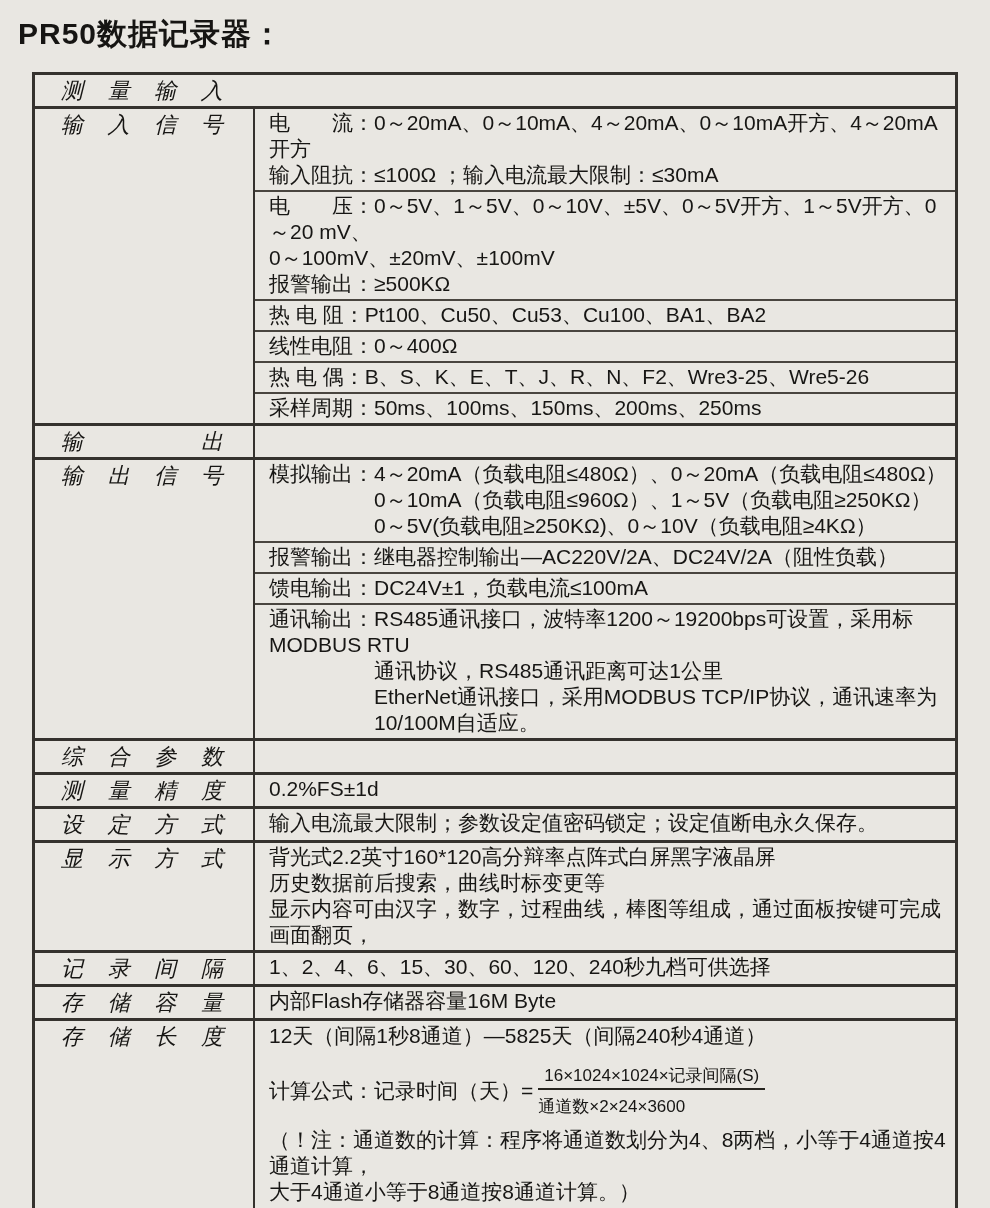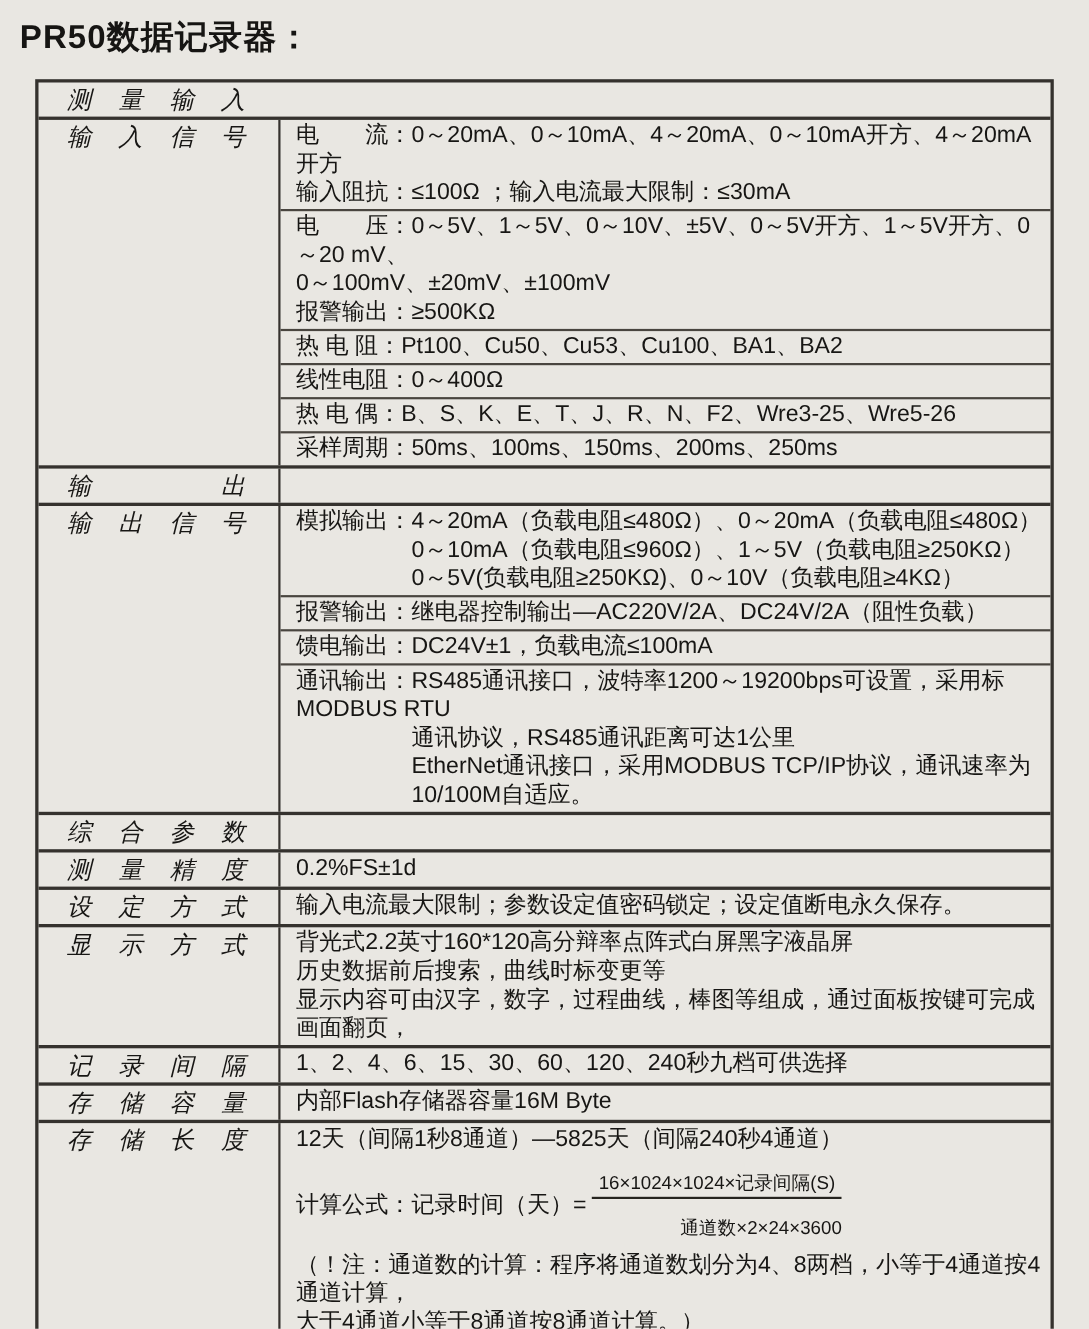--- a/index.html
+++ b/index.html
@@ -53,26 +53,26 @@
   }
   .hang .line + .line{padding-left:105px;}
   
   .storage-cell{padding:2px 4px 6px 14px;}
   .formula-line{
     display:flex;align-items:center;
     margin:16px 0 10px 0;
   }
   .formula-prefix{font-size:21px;line-height:26px;white-space:pre-wrap;}
   .frac{
-    display:inline-block;text-align:right;
+    display:inline-block;text-align:left;
     font-size:17px;line-height:21px;
     margin-left:5px;vertical-align:middle;
   }
   .frac .num{display:block;border-bottom:2px solid #26241f;padding:0 6px 2px 6px;}
-  .frac .den{display:block;padding-top:16px;}
+  .frac .den{display:block;padding-top:6px;}
   .note-block{margin-top:6px;}
 </style>
 </head>
 <body>
 
 <div class="title">PR50数据记录器：</div>
 
 <div class="spec-table">
 
   <div class="row section">

